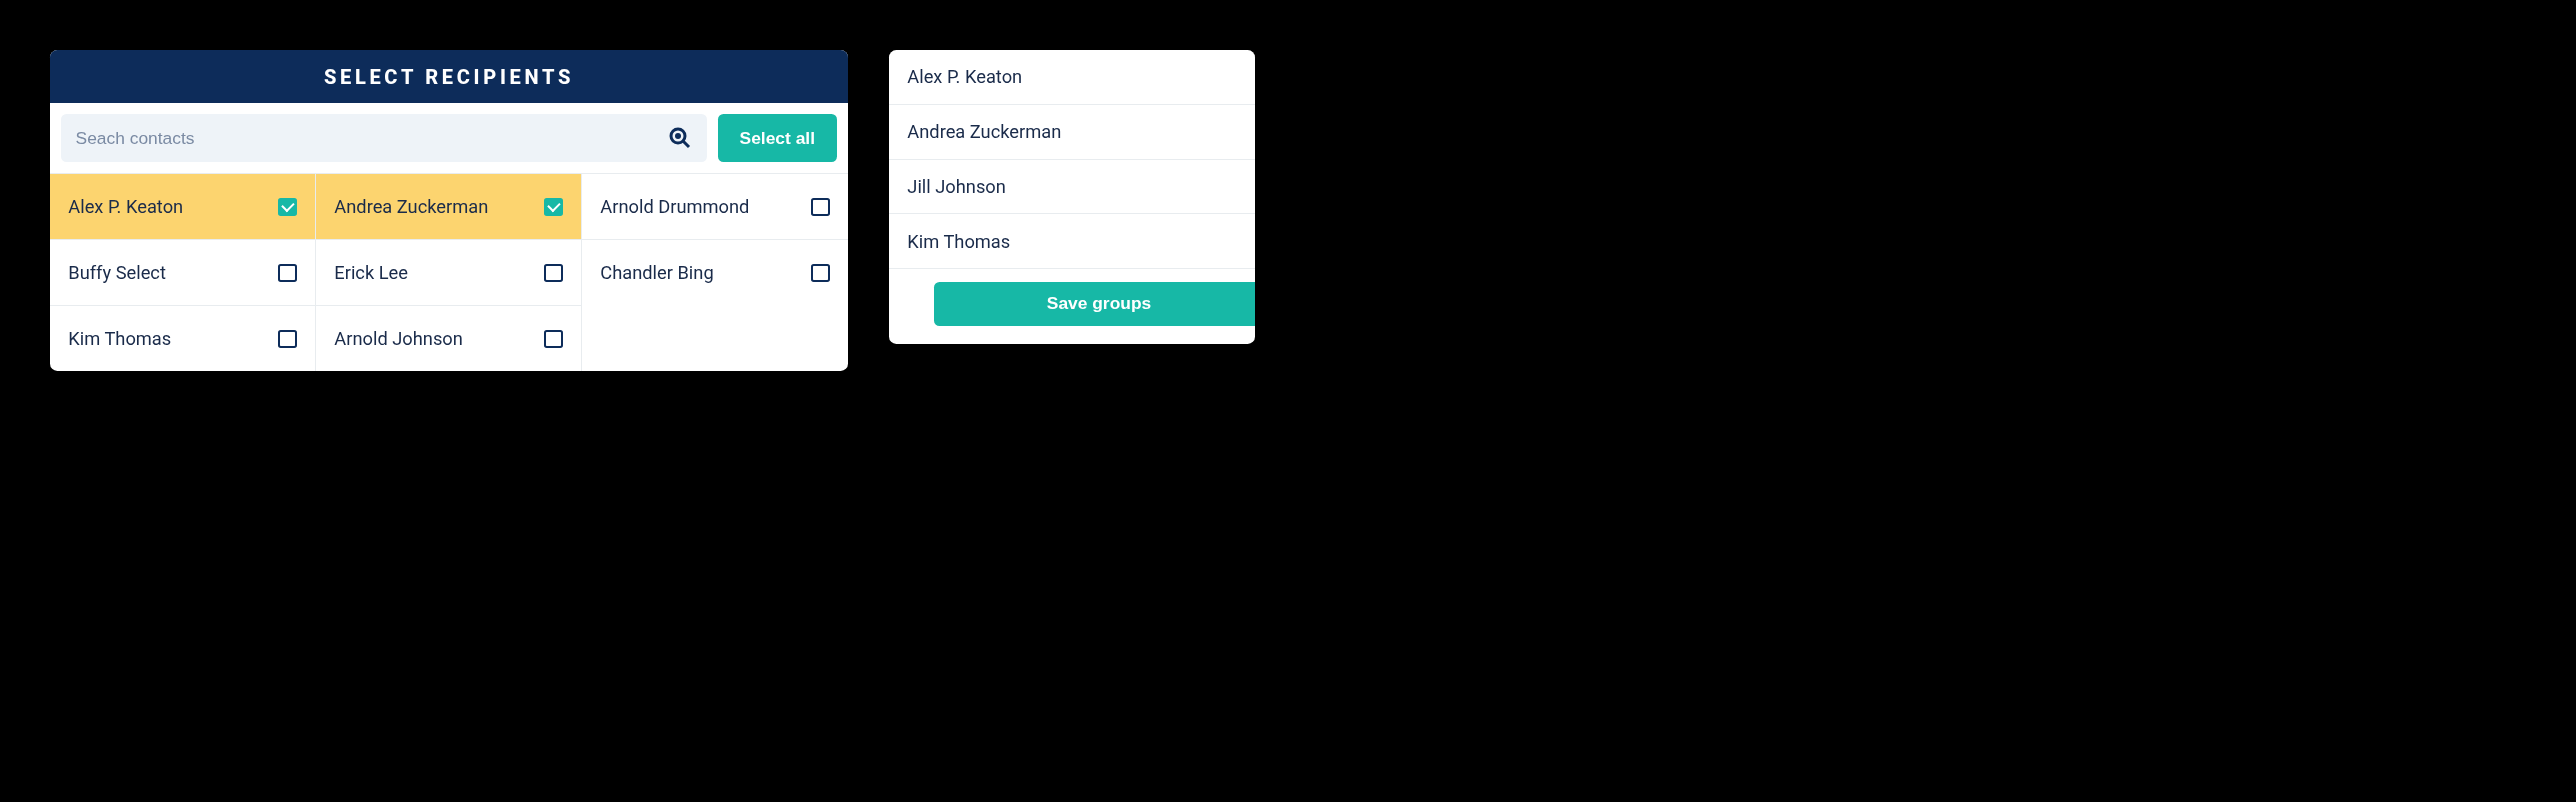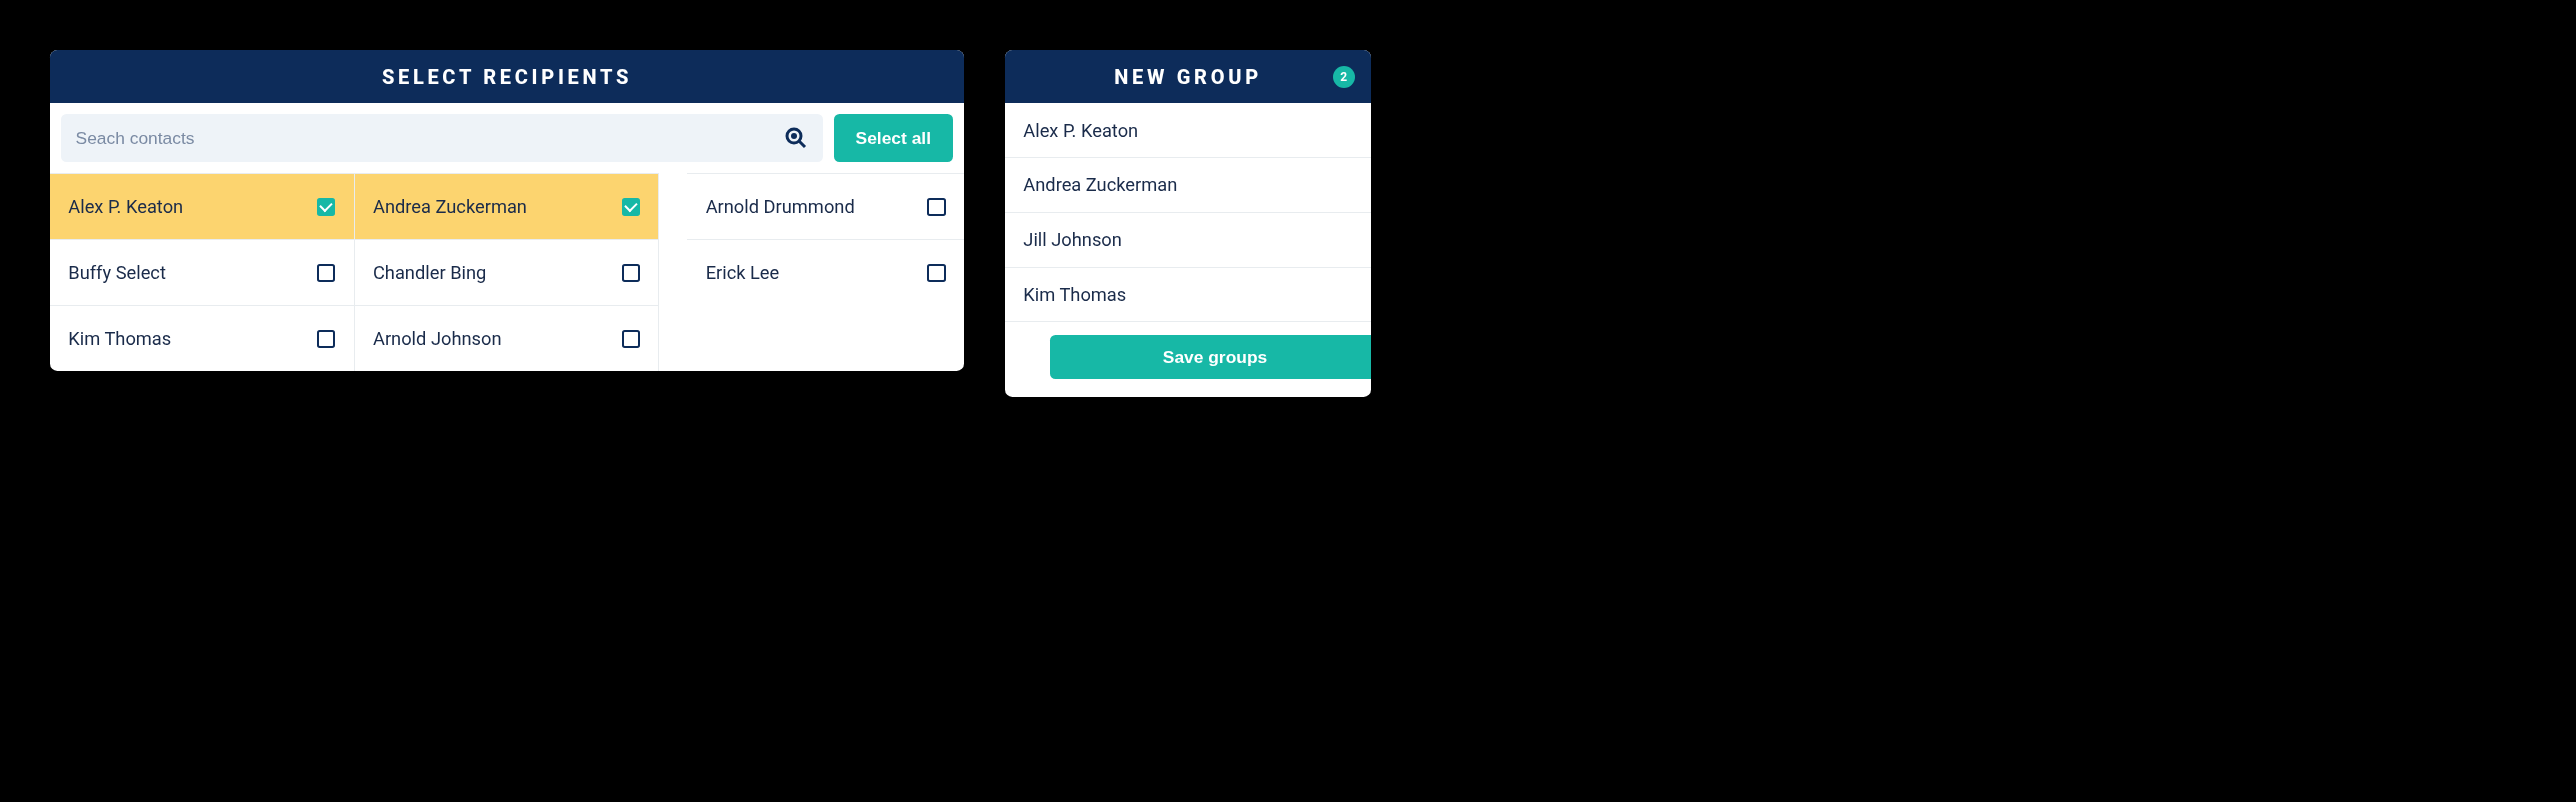--- a/index.html
+++ b/index.html
@@ -15,21 +15,21 @@
       gap: 41px;
       align-items: flex-start;
     }
     .card {
       background: #fff;
       border-radius: 7.3px;
       overflow: hidden;
       box-shadow: 0 3.7px 18.3px rgba(0,0,0,0.3);
     }
     .recipients-card {
-      width: 914px;
+      width: 798px;
     }
     .group-card {
       width: 366px;
     }
     .card-header {
       background: #0d2c5a;
       color: #fff;
       text-align: center;
       padding: 14.6px 18.3px;
       font-weight: 800;
@@ -110,21 +110,20 @@
       display: flex;
       align-items: center;
       justify-content: space-between;
       padding: 22px 18.3px;
       border-top: 0.9px solid #e8ecef;
       border-right: 0.9px solid #e8ecef;
       cursor: pointer;
     }
     .contact-cell:nth-child(3n) {
       border-right: none;
-      margin-left: 28px;
     }
     .contact-cell.selected {
       background: #fcd46f;
     }
     .contact-name {
       color: #1a2b4a;
       font-size: 18.3px;
     }
     .checkbox {
       width: 18.3px;
@@ -192,43 +191,39 @@
       </div>
       <div class="contact-cell">
         <span class="contact-name">Arnold Drummond</span>
         <span class="checkbox"></span>
       </div>
       <div class="contact-cell">
         <span class="contact-name">Buffy Select</span>
         <span class="checkbox"></span>
       </div>
       <div class="contact-cell">
+        <span class="contact-name">Erick Lee</span>
+        <span class="checkbox"></span>
+      </div>
+      <div class="contact-cell">
         <span class="contact-name">Chandler Bing</span>
-        <span class="checkbox"></span>
-      </div>
-      <div class="contact-cell">
-        <span class="contact-name">Erick Lee</span>
         <span class="checkbox"></span>
       </div>
       <div class="contact-cell">
         <span class="contact-name">Kim Thomas</span>
         <span class="checkbox"></span>
       </div>
       <div class="contact-cell">
         <span class="contact-name">Arnold Johnson</span>
         <span class="checkbox"></span>
       </div>
     </div>
 </div>
 
 <div class="card group-card">
-  <div class="card-header">
-    <span>NEW GROUP</span>
-    <span class="badge">2</span>
-  </div>
   <div class="group-list" id="group-list">
       <div class="group-item">Alex P. Keaton</div>
       <div class="group-item">Andrea Zuckerman</div>
       <div class="group-item">Jill Johnson</div>
       <div class="group-item">Kim Thomas</div>
     </div>
   <div class="group-footer">
     <button class="btn btn-full">Save groups</button>
   </div>
 </div>

